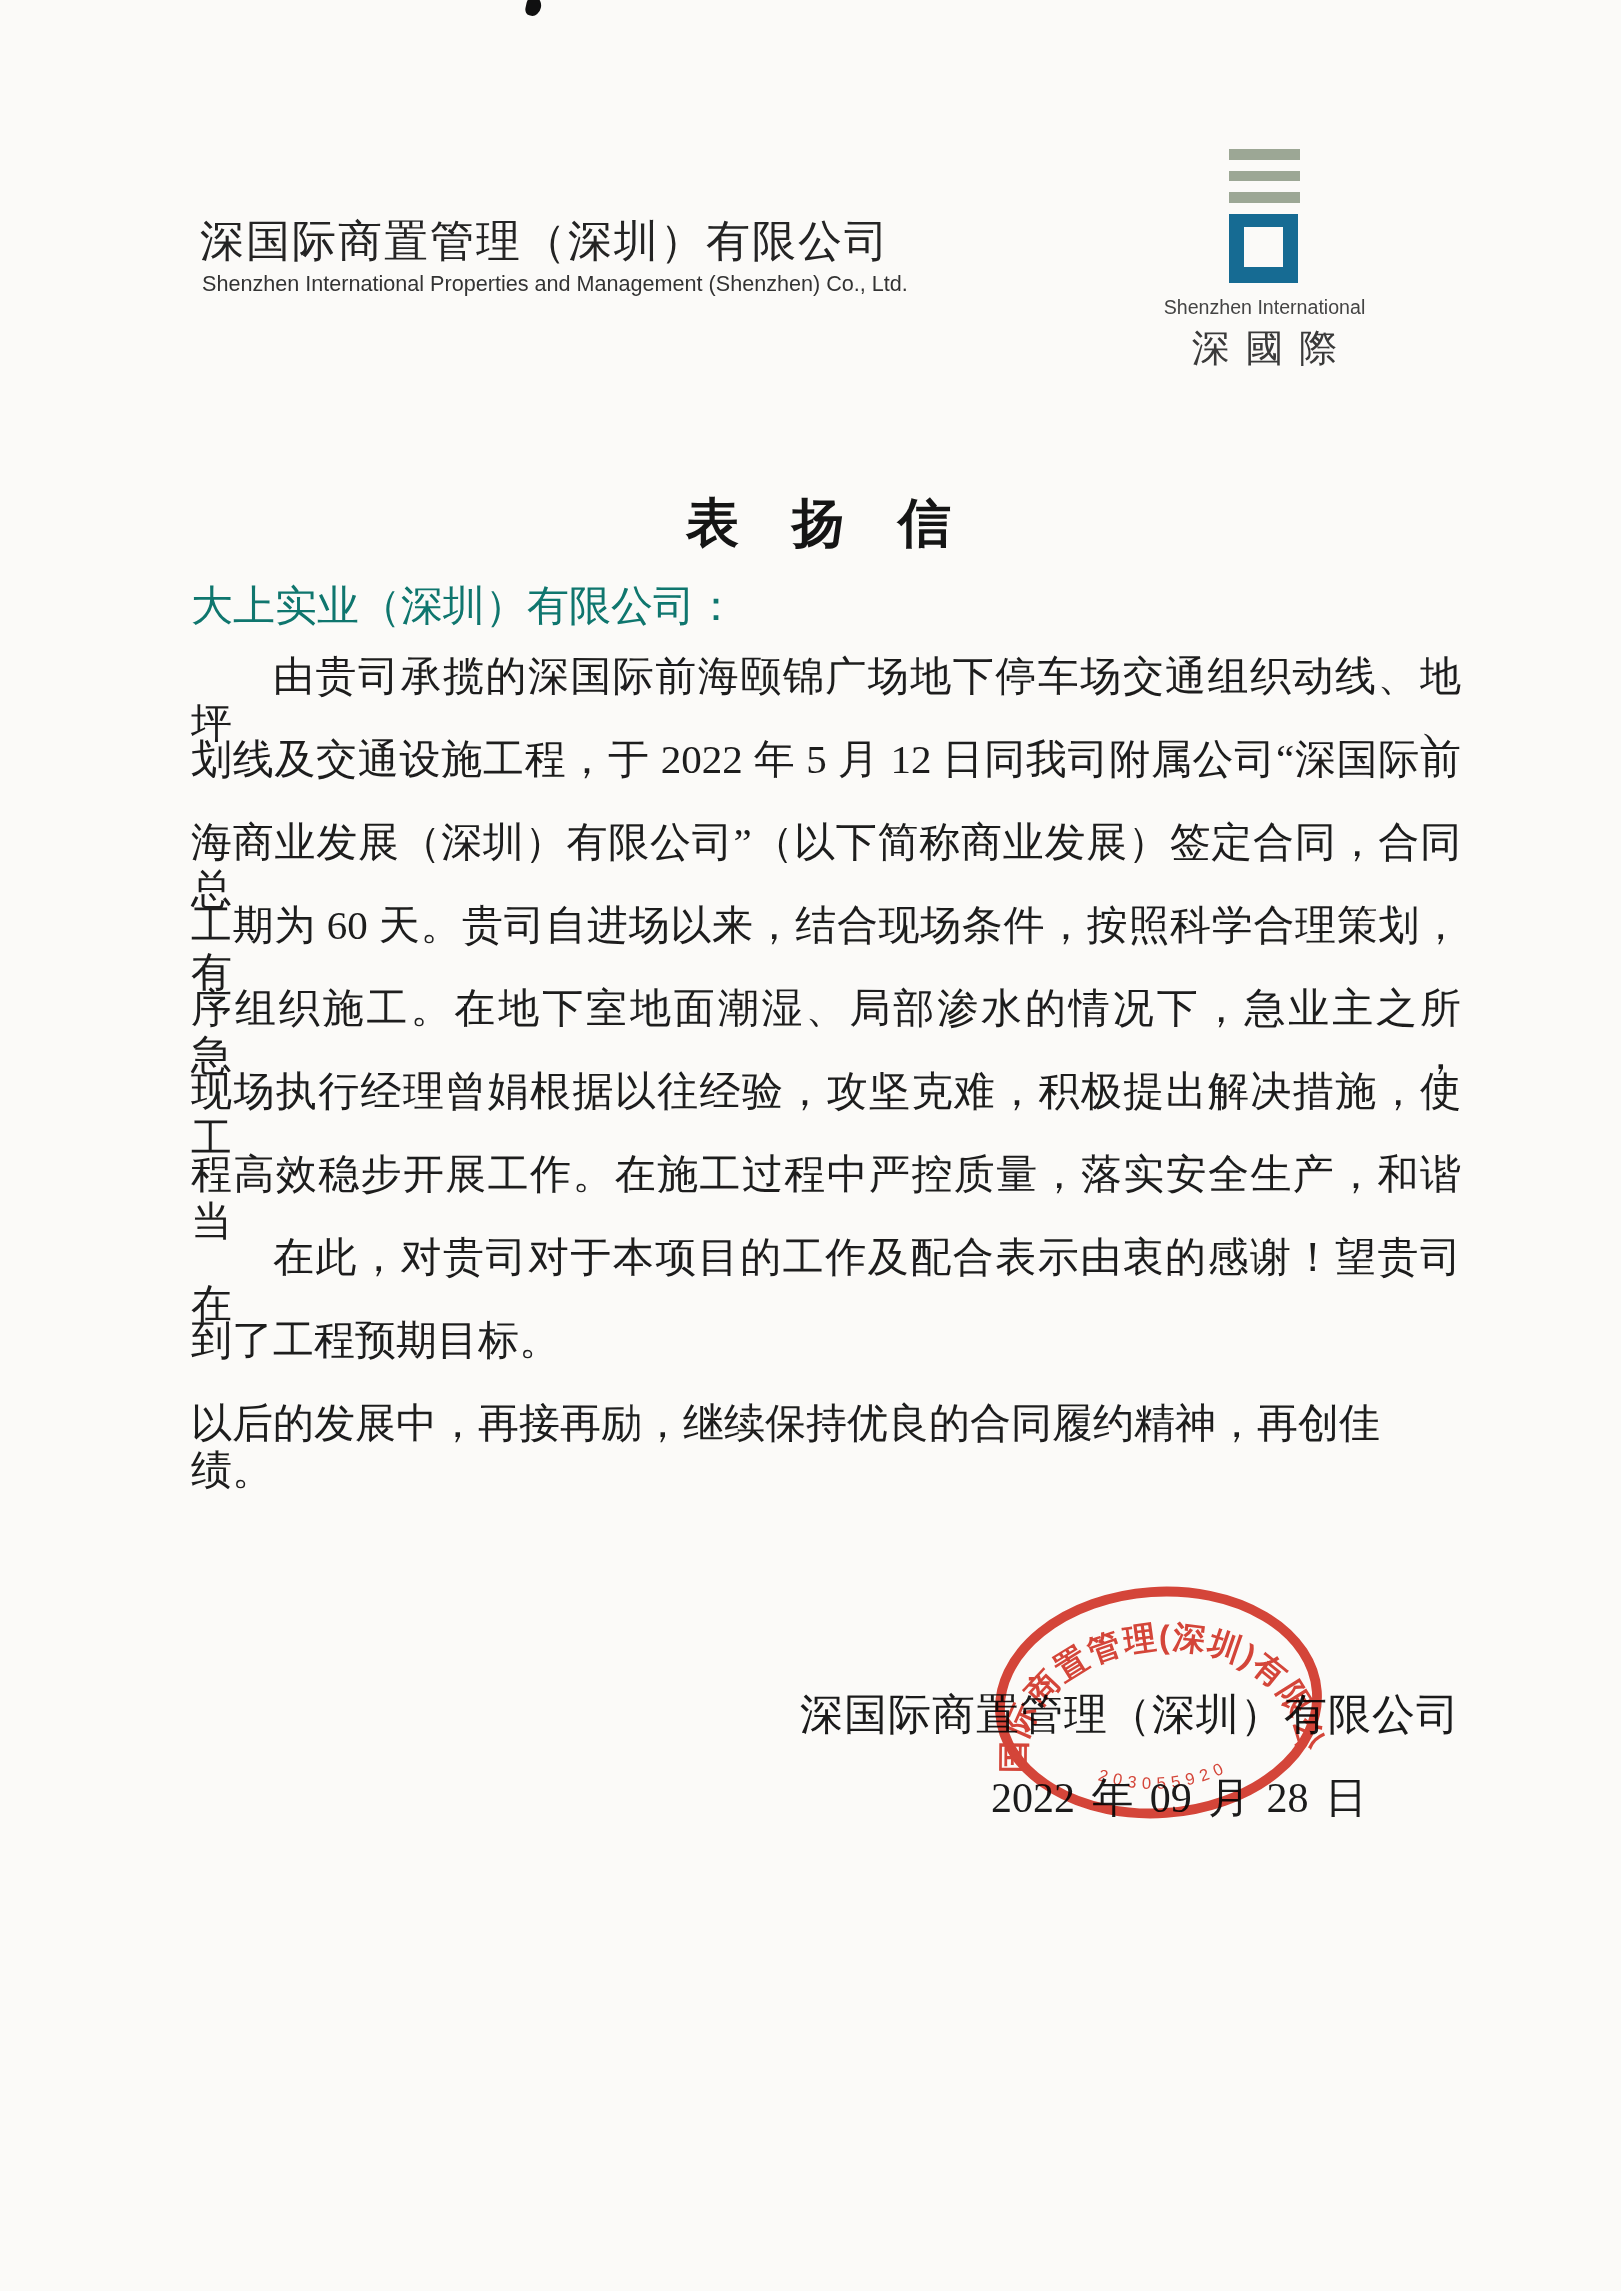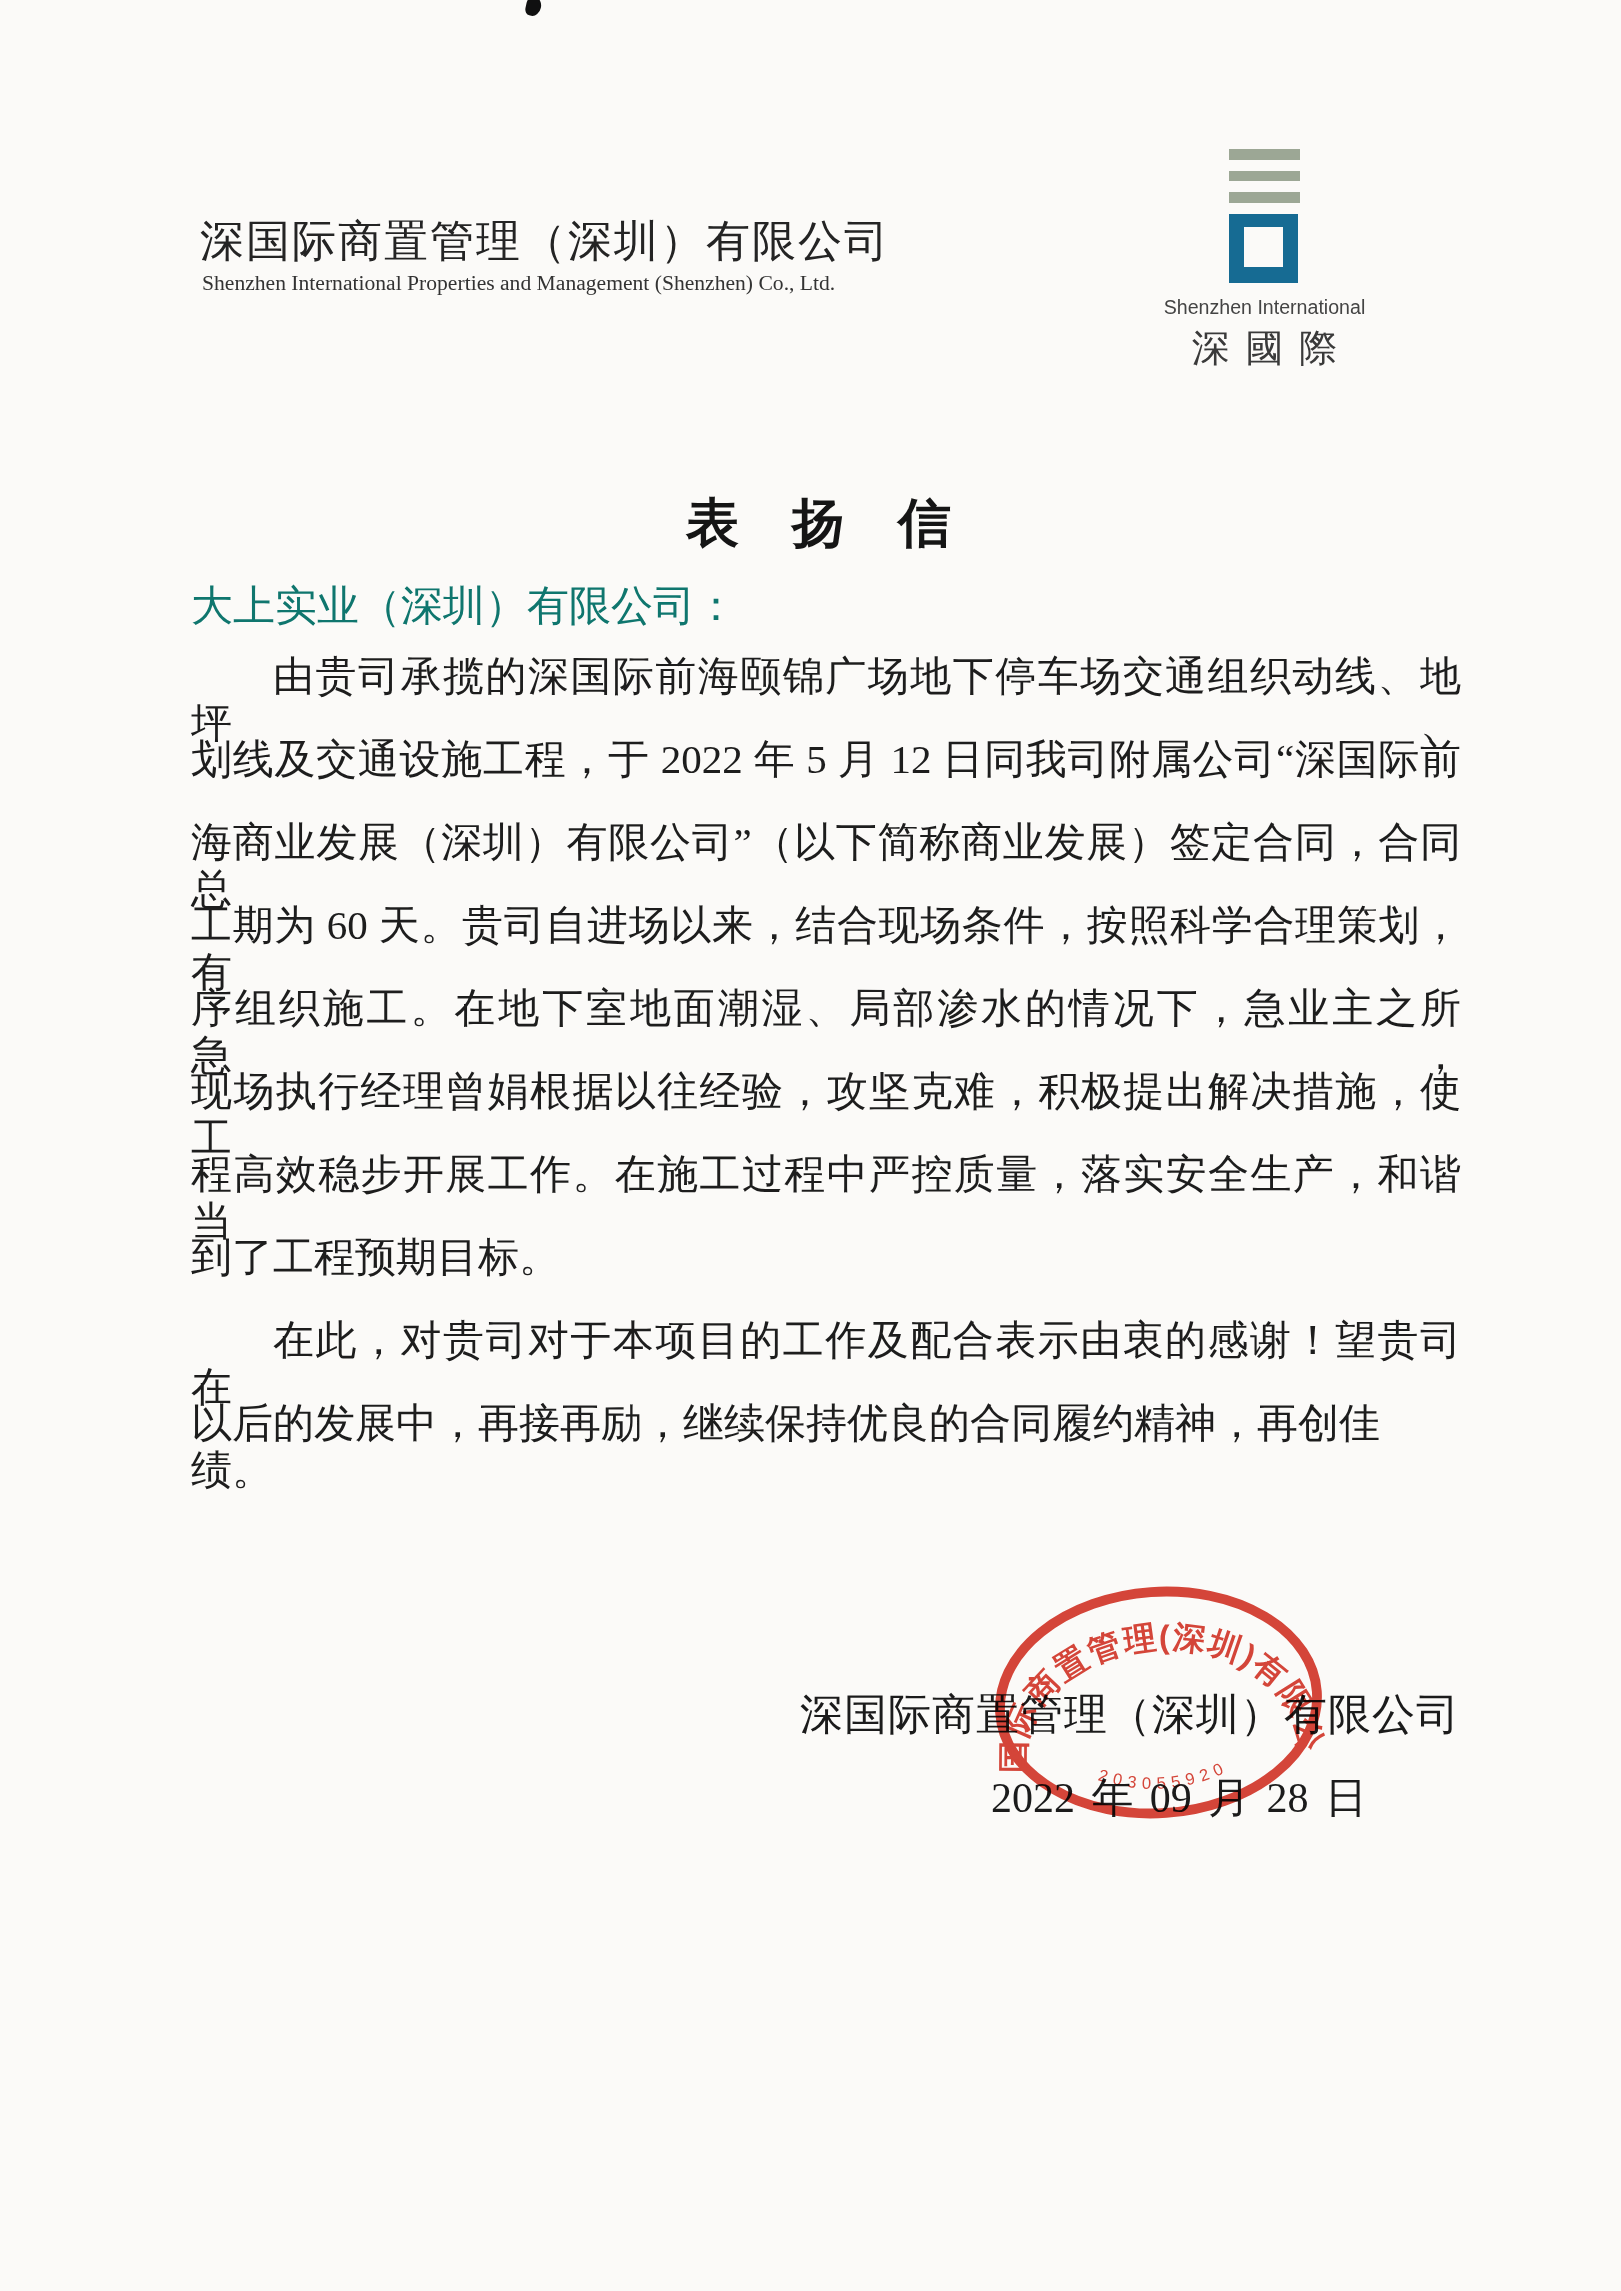--- a/index.html
+++ b/index.html
@@ -19,21 +19,21 @@
     transform:rotate(12deg);
   }
   
   .header-cn{
     position:absolute;left:200px;top:212px;
     font-family:"Liberation Sans","DejaVu Sans",sans-serif;
     font-size:44px;letter-spacing:2px;color:#242424;white-space:nowrap;
   }
   .header-en{
     position:absolute;left:202px;top:271px;
-    font-family:Liberation Serif, serif;
+    font-family:Liberation Sans, sans-serif;
     font-size:21.6px;color:#333;white-space:nowrap;
   }
   .logo{
     position:absolute;left:1152px;top:149px;width:225px;text-align:center;
   }
   .logo-mark{width:71px;margin:0 auto;}
   .logo-bar{width:71px;height:10.8px;margin-bottom:10.8px;}
   .logo-square{position:relative;width:69px;height:69px;margin-top:2px;}
   .logo-square-inner{position:absolute;left:14.7px;top:13.7px;width:39px;height:40px;background:#fbfaf8;}
   .logo-caption-en{
@@ -109,22 +109,22 @@
   <div class="salutation">大上实业（深圳）有限公司：</div>
 
   <div class="body-lines">
       <div class="line indent full">由贵司承揽的深国际前海颐锦广场地下停车场交通组织动线、地坪、</div>
       <div class="line full">划线及交通设施工程，于 2022 年 5 月 12 日同我司附属公司“深国际前</div>
       <div class="line full">海商业发展（深圳）有限公司”（以下简称商业发展）签定合同，合同总</div>
       <div class="line full">工期为 60 天。贵司自进场以来，结合现场条件，按照科学合理策划，有</div>
       <div class="line full">序组织施工。在地下室地面潮湿、局部渗水的情况下，急业主之所急，</div>
       <div class="line full">现场执行经理曾娟根据以往经验，攻坚克难，积极提出解决措施，使工</div>
       <div class="line full">程高效稳步开展工作。在施工过程中严控质量，落实安全生产，和谐当</div>
+      <div class="line indent full">在此，对贵司对于本项目的工作及配合表示由衷的感谢！望贵司在</div>
       <div class="line">到了工程预期目标。</div>
-      <div class="line indent full">在此，对贵司对于本项目的工作及配合表示由衷的感谢！望贵司在</div>
       <div class="line">以后的发展中，再接再励，继续保持优良的合同履约精神，再创佳绩。</div>
     </div>
 
   <div class="signature">深国际商置管理（深圳）有限公司</div>
   <div class="sign-date">2022 年 09 月 28 日</div>
 
   <div class="stamp">
     <svg width="345" height="241" viewBox="0 0 352 246">
       <defs>
         <path id="arcTop" d="M 36 174 A 137 104 0 1 1 316 174" fill="none"></path>

